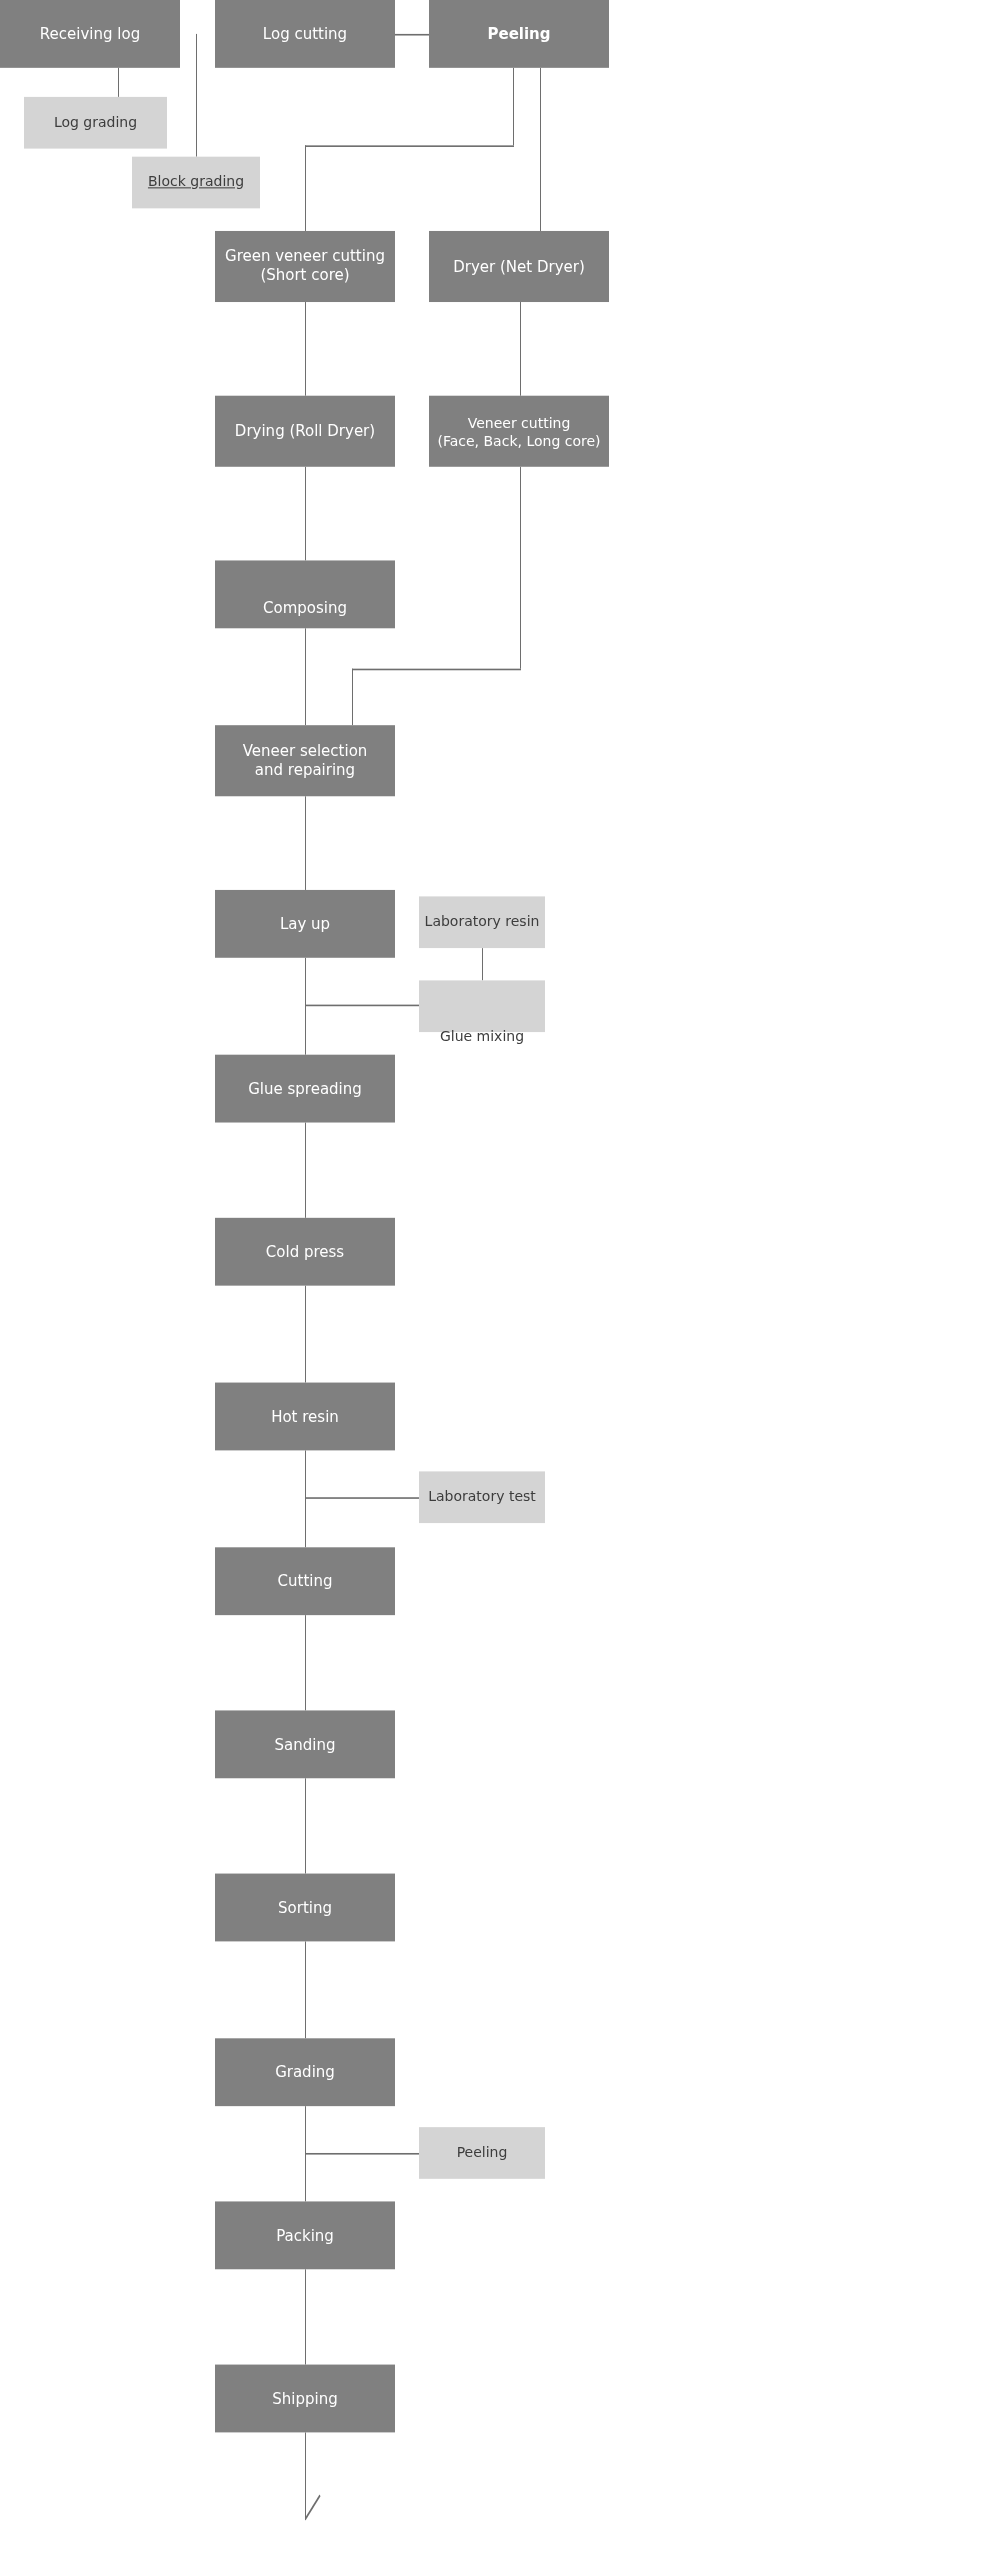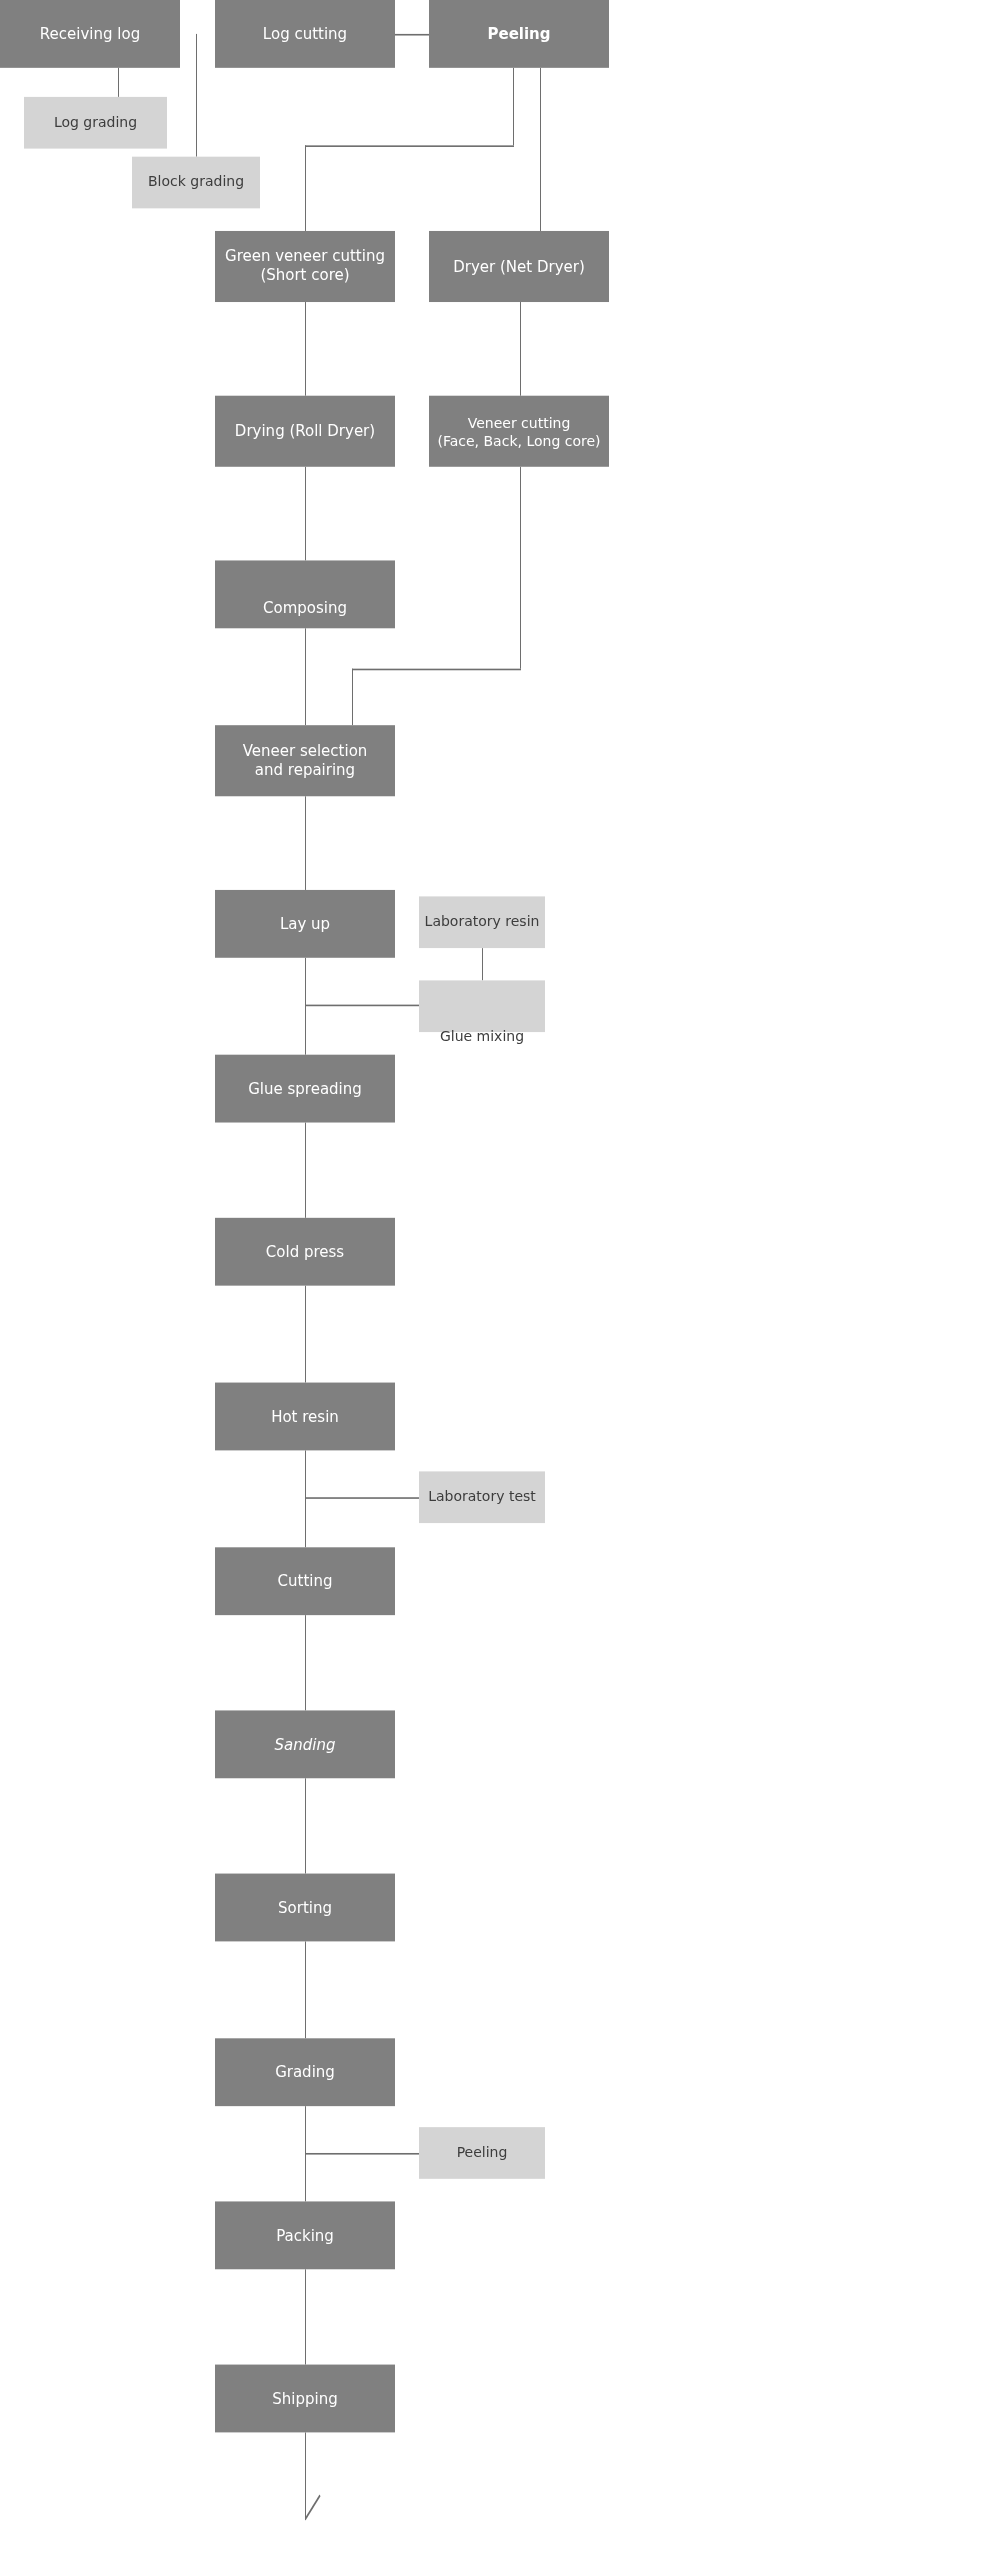--- a/index.html
+++ b/index.html
@@ -89,21 +89,21 @@
 
   <div class="node primary" style="left:429px;top:0px;width:180px;height:42px;">
     <span class="lbl" style="display: inline-block; transform-origin: center center; transform: scaleY(0.619141); font-weight: bold;">Peeling</span>
   </div>
 
   <div class="node aux" style="left:24px;top:60px;width:143px;height:32px;">
     <span class="lbl" style="display: inline-block; transform-origin: center center; transform: scaleY(0.619141);">Log grading</span>
   </div>
 
   <div class="node aux" style="left:132px;top:97px;width:128px;height:32px;">
-    <span class="lbl" style="display: inline-block; transform-origin: center center; transform: scaleY(0.619141);">Block grading</span>
+    <span class="lbl" style="display: inline-block; transform-origin: center center; transform: scaleY(0.619141); text-decoration: underline;">Block grading</span>
   </div>
 
   <div class="node primary" style="left:215px;top:143px;width:180px;height:44px;">
     <span class="lbl" style="display: inline-block; transform-origin: center center; transform: scaleY(0.619141);">Green veneer cutting
 (Short core)</span>
   </div>
 
   <div class="node primary" style="left:429px;top:143px;width:180px;height:44px;">
     <span class="lbl" style="display: inline-block; transform-origin: center center; transform: scaleY(0.619141);">Dryer (Net Dryer)</span>
   </div>
@@ -152,21 +152,21 @@
 
   <div class="node aux" style="left:419px;top:911px;width:126px;height:32px;">
     <span class="lbl" style="display: inline-block; transform-origin: center center; transform: scaleY(0.619141);">Laboratory test</span>
   </div>
 
   <div class="node primary" style="left:215px;top:958px;width:180px;height:42px;">
     <span class="lbl" style="display: inline-block; transform-origin: center center; transform: scaleY(0.619141);">Cutting</span>
   </div>
 
   <div class="node primary" style="left:215px;top:1059px;width:180px;height:42px;">
-    <span class="lbl" style="display: inline-block; transform-origin: center center; transform: scaleY(0.619141); font-style: italic;">Sanding</span>
+    <span class="lbl" style="display: inline-block; transform-origin: center center; transform: scaleY(0.619141);">Sanding</span>
   </div>
 
   <div class="node primary" style="left:215px;top:1160px;width:180px;height:42px;">
     <span class="lbl" style="display: inline-block; transform-origin: center center; transform: scaleY(0.619141);">Sorting</span>
   </div>
 
   <div class="node primary" style="left:215px;top:1262px;width:180px;height:42px;">
     <span class="lbl" style="display: inline-block; transform-origin: center center; transform: scaleY(0.619141);">Grading</span>
   </div>
 

